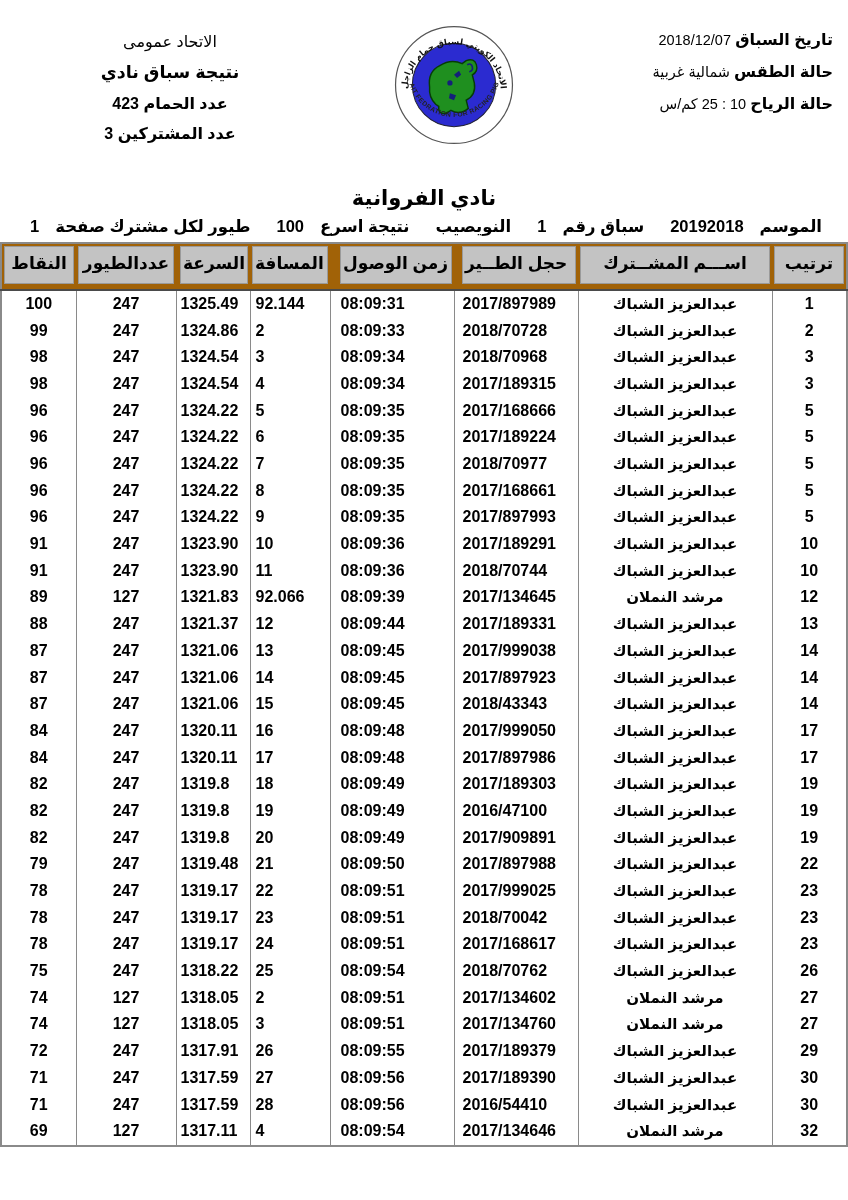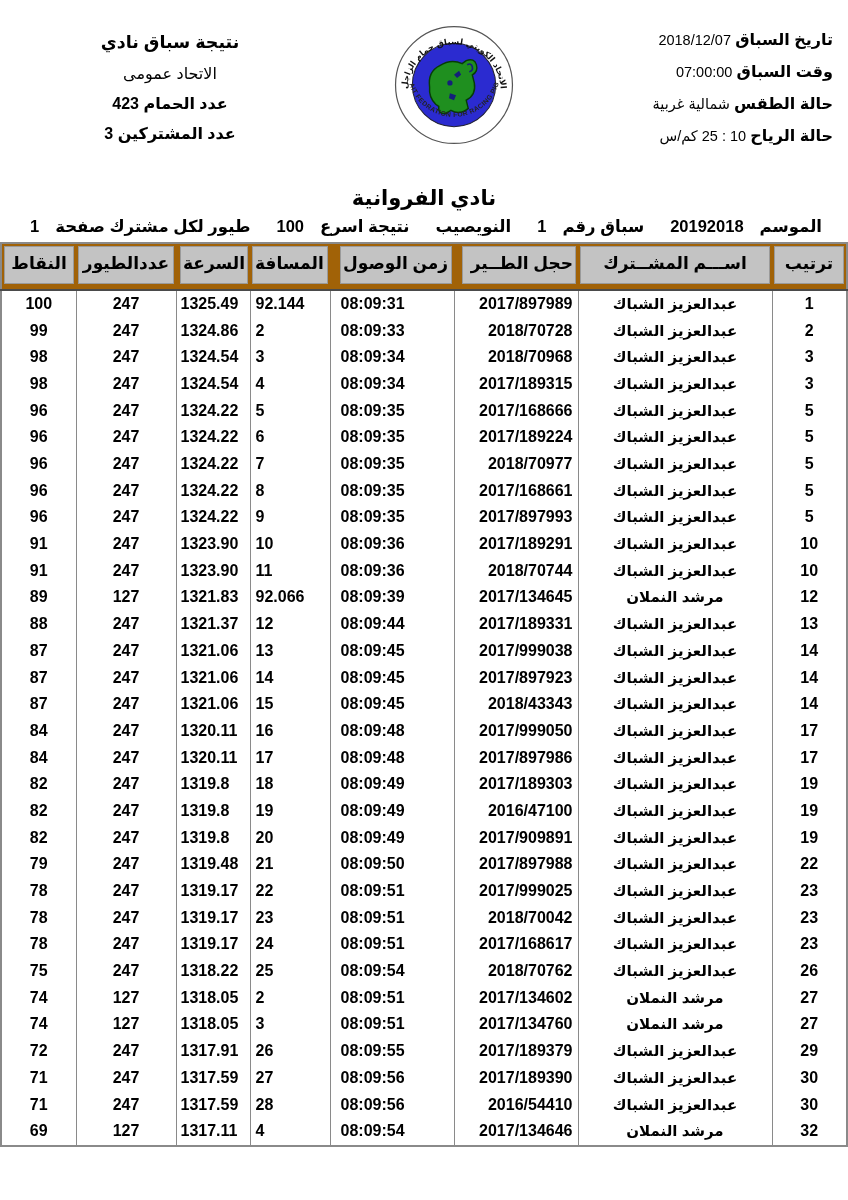--- a/index.html
+++ b/index.html
@@ -44,41 +44,37 @@
     font-weight:bold;font-size:17px;padding:7px 2px 9px 2px;line-height:1.15;
     white-space:nowrap;overflow:hidden;
   }
   tbody td{
     border-left:1px solid #8a8a8a;border-right:1px solid #8a8a8a;
     height:26.7px;padding:0 5px;font-weight:bold;font-size:16px;
     white-space:nowrap;overflow:hidden;
   }
   .col-rank{width:70px;text-align:center;margin-top:40px;}
   .col-name{width:190px;text-align:center;font-size:15px;}
-  .col-ring{width:114px;text-align:right;direction:ltr;padding-left:8px;}
+  .col-ring{width:114px;text-align:left;direction:ltr;padding-left:8px;}
   .col-arrival{width:112px;text-align:left;direction:ltr;padding-left:10px;}
   .col-distance{width:76px;text-align:left;}
   .col-speed{width:68px;text-align:left;direction:ltr;padding-left:4px;}
   .col-birds{width:96px;text-align:center;}
   .col-points{width:70px;text-align:center;}
   tbody td.col-ring,tbody td.col-arrival,tbody td.col-speed{font-size:16px;}
 </style>
 </head>
 <body>
 
 <div class="top-header">
 
   <div class="meta-block">
     <div class="meta-line">
       <span class="lbl">تاريخ السباق</span>
       <span class="val">2018/12/07</span>
-    </div>
-    <div class="meta-line">
-      <span class="lbl">وقت السباق</span>
-      <span class="val">07:00:00</span>
     </div>
     <div class="meta-line">
       <span class="lbl">حالة الطقس</span>
       <span class="val">شمالية غربية</span>
     </div>
     <div class="meta-line">
       <span class="lbl">حالة الرياح</span>
       <span class="val">10 : 25 كم/س</span>
     </div>
   </div>
@@ -99,22 +95,22 @@
       <text font-size="8.2" font-weight="bold" fill="#111" font-family="DejaVu Sans, sans-serif">
         <textPath href="#arcTop" startOffset="50%" text-anchor="middle">الاتحاد الكويتي لسباق حمام الزاجل</textPath>
       </text>
       <text font-size="6.6" font-weight="bold" fill="#222" letter-spacing="0.4" font-family="Liberation Sans, sans-serif">
         <textPath href="#arcBottom" startOffset="50%" text-anchor="middle">KUWAIT FEDRATION FOR RACING PIGEON</textPath>
       </text>
     </svg>
   </div>
 
   <div class="club-block">
+    <div class="club-line fed">الاتحاد عمومى</div>
     <div class="club-line title">نتيجة سباق نادي</div>
-    <div class="club-line fed">الاتحاد عمومى</div>
     <div class="club-line">
       <span>عدد الحمام</span>
       <span>423</span>
     </div>
     <div class="club-line">
       <span>عدد المشتركين</span>
       <span>3</span>
     </div>
   </div>
 </div>

